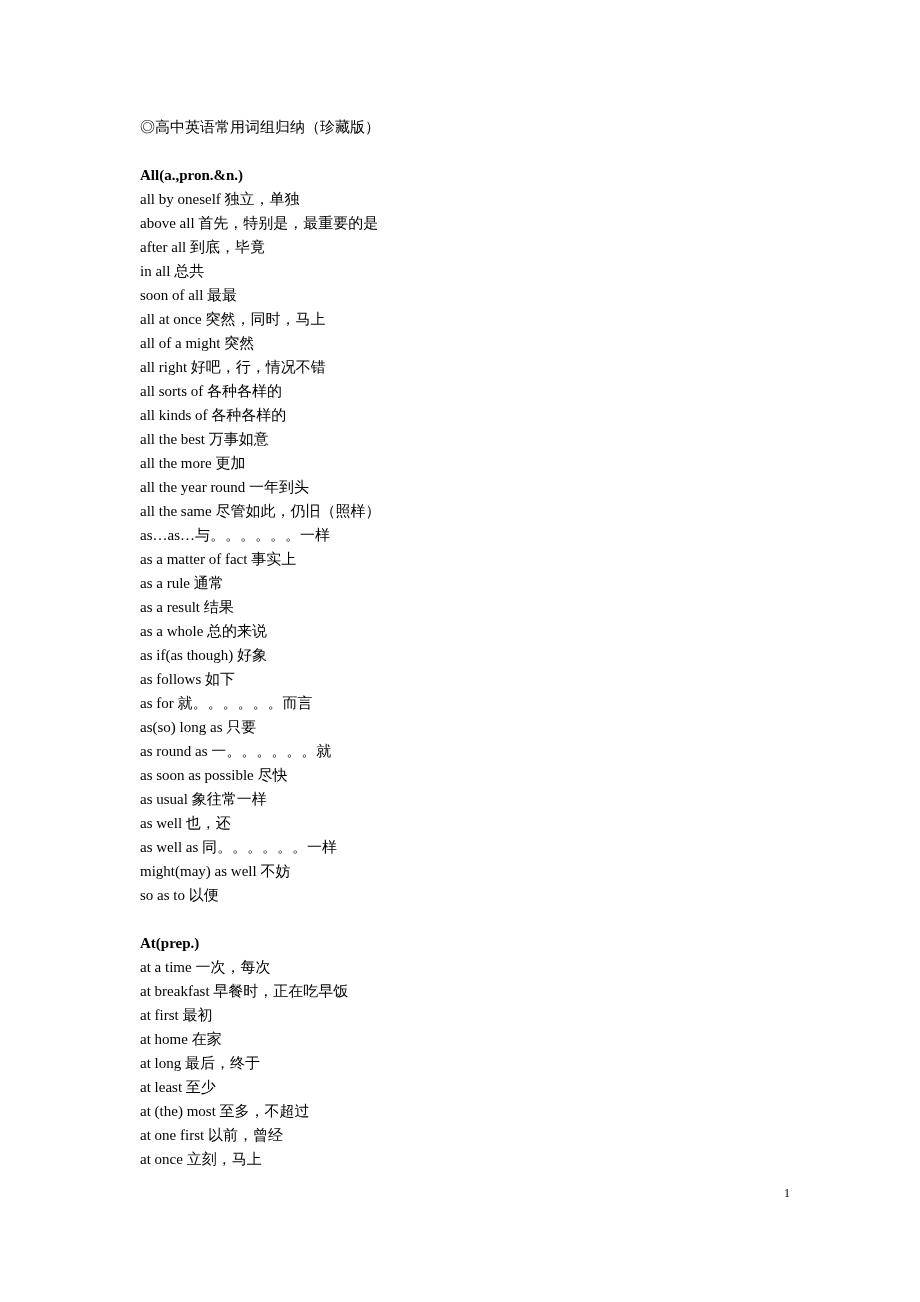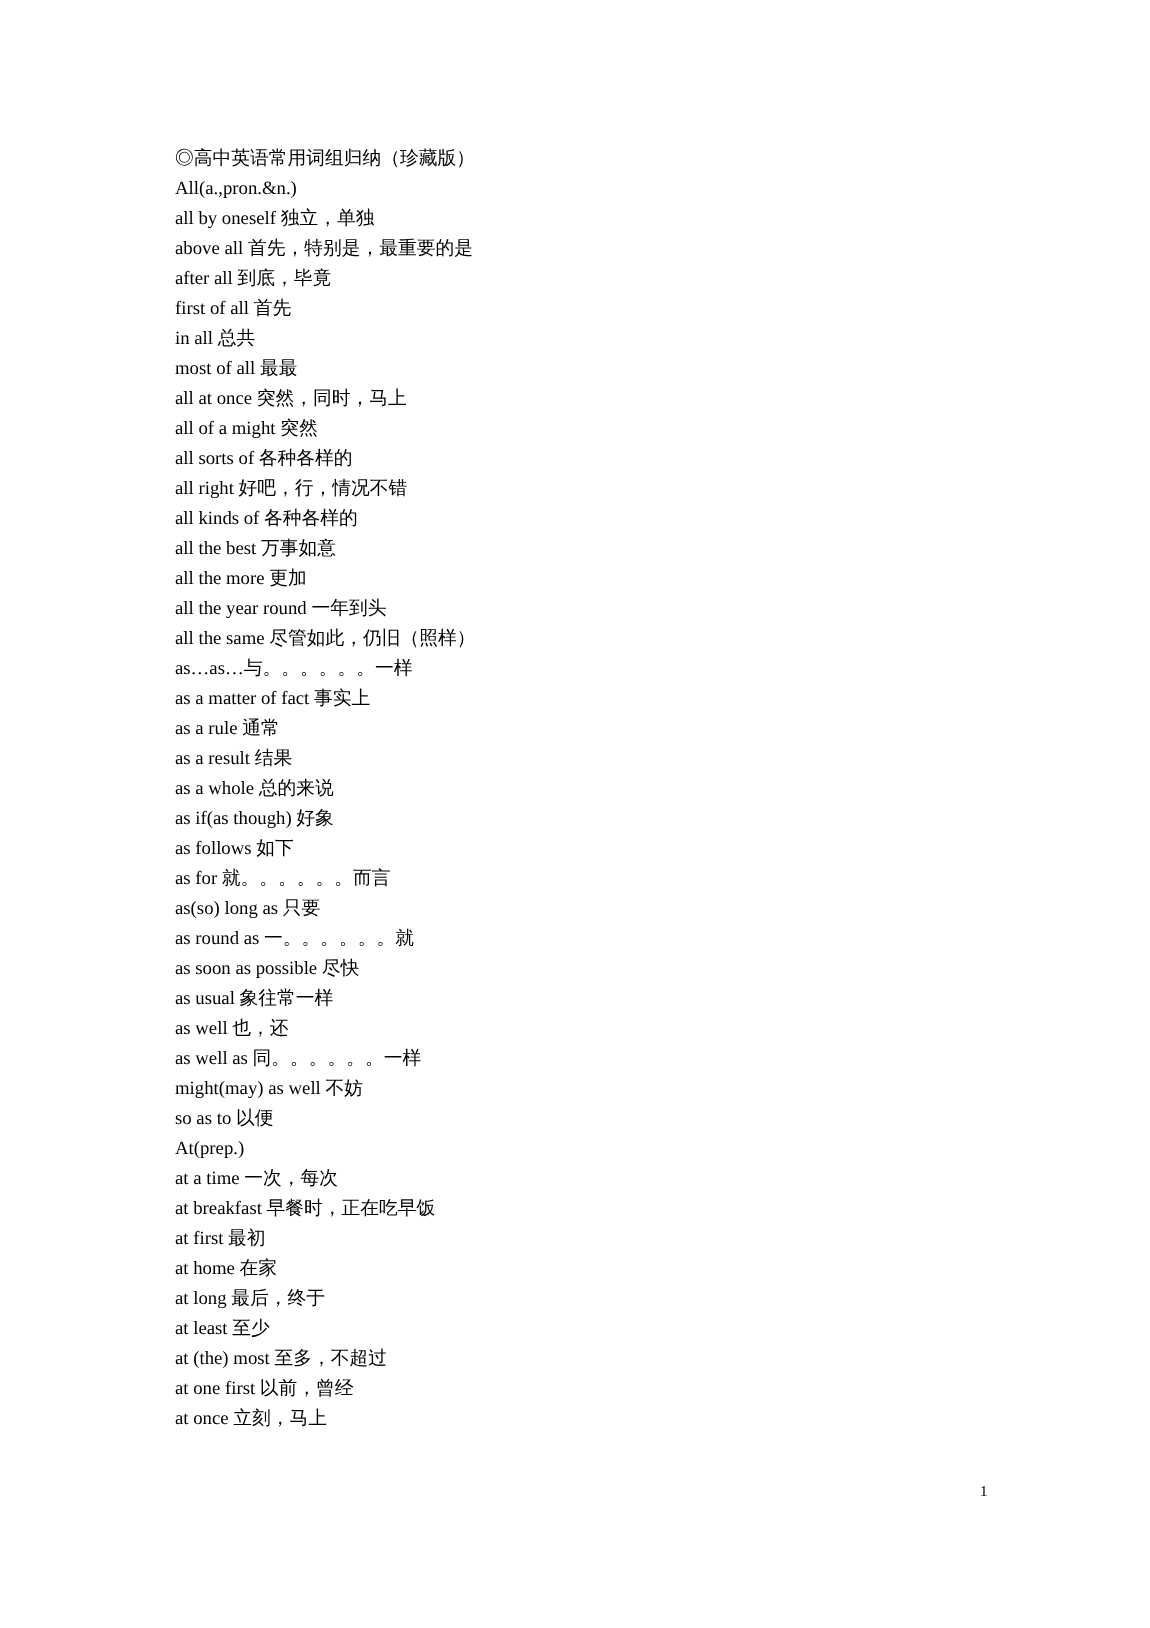--- a/index.html
+++ b/index.html
@@ -12,45 +12,44 @@
     line-height: 1.6;
   }
   .page {
     width: 920px;
     height: 1258px;
     padding: 115px 140px 0 140px;
     box-sizing: border-box;
     position: relative;
   }
   .line { white-space: nowrap; }
-  .bold { font-weight: normal; }
+  .bold { font-weight: bold; margin-top: 24px; }
   .page-num {
     position: absolute;
     bottom: 55px;
     right: 130px;
     font-size: 12px;
   }
 </style>
 </head>
 <body>
 
 <div class="page">
   <div class="line">◎高中英语常用词组归纳（珍藏版）</div>
   <div id="content">
       <div class="line bold">All(a.,pron.&amp;n.)</div>
       <div class="line">all by oneself 独立，单独</div>
       <div class="line">above all 首先，特别是，最重要的是</div>
       <div class="line">after all 到底，毕竟</div>
-      <div class="line">first of all 首先</div>
       <div class="line">in all 总共</div>
-      <div class="line">most of all 最最</div>
+      <div class="line">soon of all 最最</div>
       <div class="line">all at once 突然，同时，马上</div>
       <div class="line">all of a might 突然</div>
+      <div class="line">all right 好吧，行，情况不错</div>
       <div class="line">all sorts of 各种各样的</div>
-      <div class="line">all right 好吧，行，情况不错</div>
       <div class="line">all kinds of 各种各样的</div>
       <div class="line">all the best 万事如意</div>
       <div class="line">all the more 更加</div>
       <div class="line">all the year round 一年到头</div>
       <div class="line">all the same 尽管如此，仍旧（照样）</div>
       <div class="line">as…as…与。。。。。。一样</div>
       <div class="line">as a matter of fact 事实上</div>
       <div class="line">as a rule 通常</div>
       <div class="line">as a result 结果</div>
       <div class="line">as a whole 总的来说</div>

